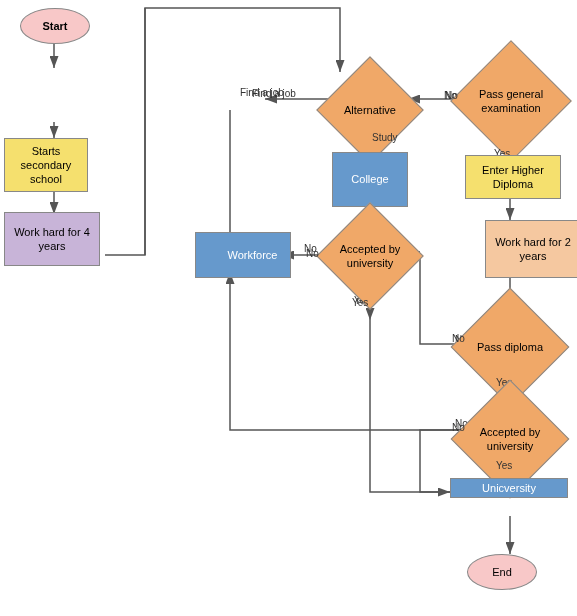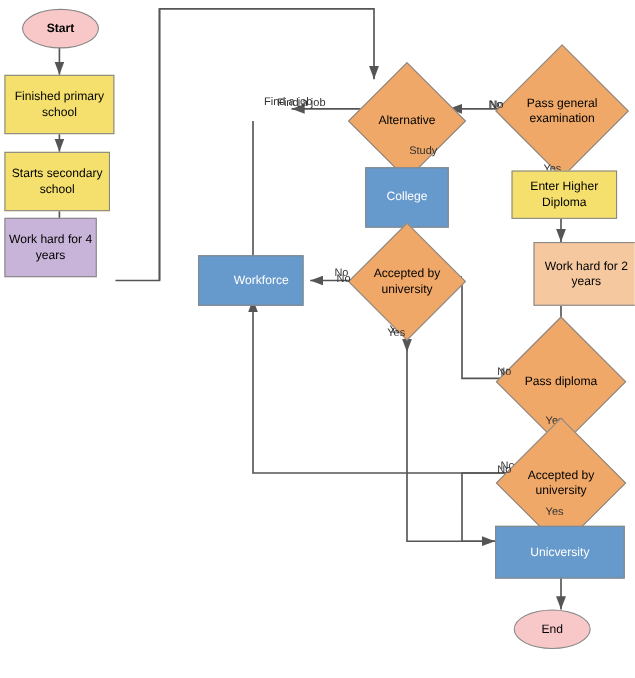--- a/index.html
+++ b/index.html
@@ -125,29 +125,26 @@
   <div class="arrow-label" style="left:354px; top:295px;">Yes</div>
   <div class="arrow-label" style="left:455px; top:334px;">No</div>
   <div class="arrow-label" style="left:494px; top:376px;">Yes</div>
   <div class="arrow-label" style="left:455px; top:418px;">No</div>
   <div class="arrow-label" style="left:494px; top:458px;"></div>
 
   <div class="node oval pink-bg" style="left:20px; top:8px; width:70px; height:36px;font-weight:bold;">
     <span>Start</span>
   </div>
 
-  <div class="node rect yellow-bg" style="left:4px; top:68px; width:100px; height:54px;">
-    <span>Finished primary school</span>
-  </div>
-
-  <div class="node rect yellow-bg" style="left:4px; top:138px; width:96px; height:54px;">
+
+  <div class="node rect yellow-bg" style="left:4px; top:138px; width:84px; height:54px;">
     <span>Starts secondary school</span>
   </div>
 
-  <div class="node rect purple-bg" style="left:4px; top:198px; width:84px; height:54px;">
+  <div class="node rect purple-bg" style="left:4px; top:212px; width:96px; height:54px;">
     <span>Work hard for 4 years</span>
   </div>
 
   <div class="node diamond orange-bg" style="left:332px; top:72px; width:76px; height:76px;">
     <div class="diamond-label">
       <span>Alternative</span>
     </div>
   </div>
 
   <div class="arrow-label" style="left:240px; top:87px;">Find a job</div>
@@ -161,21 +158,21 @@
   <div class="node diamond orange-bg" style="left:332px; top:218px; width:76px; height:76px;">
     <div class="diamond-label">
       <span>Accepted by university</span>
     </div>
   </div>
 
   <div class="arrow-label" style="left:306px; top:248px;">No</div>
 
   <div class="arrow-label" style="left:352px; top:297px;">Yes</div>
 
-  <div class="node rect blue-bg" style="left:180px; top:232px; width:96px; height:46px;padding-left:19px;">
+  <div class="node rect blue-bg" style="left:195px; top:232px; width:96px; height:46px;padding-left:19px;">
     <span>Workforce</span>
   </div>
 
   <div class="node diamond orange-bg" style="left:468px; top:58px; width:86px; height:86px;">
     <div class="diamond-label">
       <span>Pass general examination</span>
     </div>
   </div>
 
   <div class="arrow-label" style="left:445px; top:90px;">No</div>
@@ -203,21 +200,21 @@
   <div class="node diamond orange-bg" style="left:468px; top:397px; width:84px; height:84px;">
     <div class="diamond-label">
       <span>Accepted by university</span>
     </div>
   </div>
 
   <div class="arrow-label" style="left:452px; top:422px;">No</div>
 
   <div class="arrow-label" style="left:496px; top:460px;">Yes</div>
 
-  <div class="node rect blue-bg" style="left:450px; top:478px; width:118px; height:48px;">
+  <div class="node rect blue-bg" style="left:450px; top:478px; width:118px; height:20px;">
     <span>Unicversity</span>
   </div>
 
   <div class="node oval pink-bg" style="left:467px; top:554px; width:70px; height:36px;">
     <span>End</span>
   </div>
 
 </div>
 
 </body></html>

